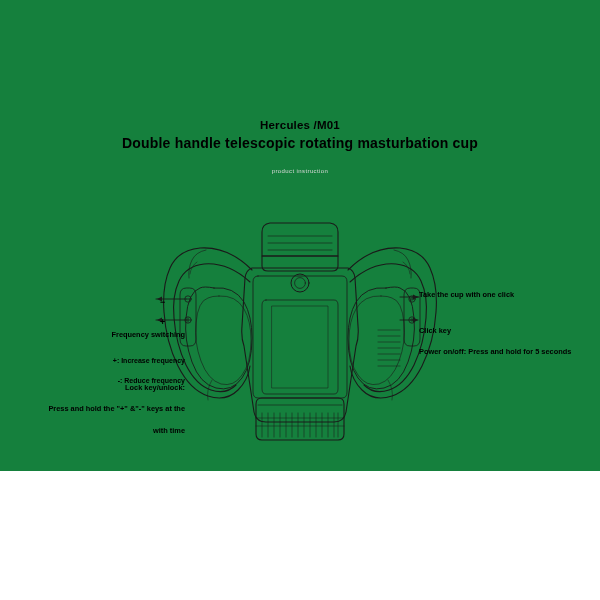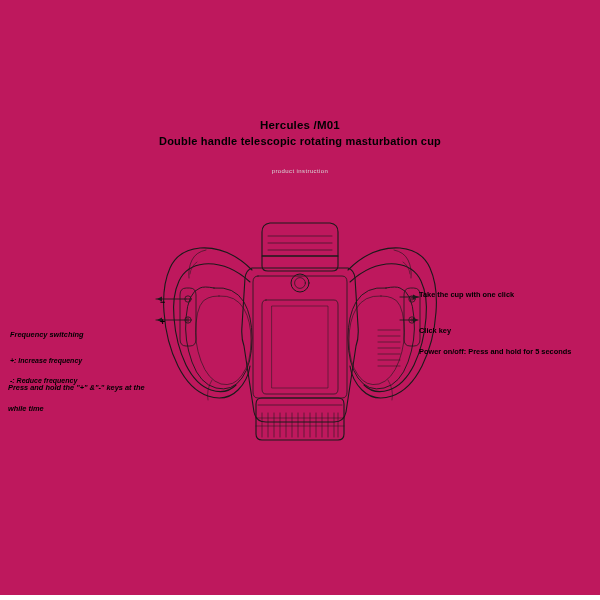--- a/index.html
+++ b/index.html
@@ -10,38 +10,38 @@
   body {
     width: 600px;
     height: 600px;
     overflow: hidden;
     font-family: "Liberation Sans", sans-serif;
     color: #000000;
   }
   #page {
     position: relative;
     width: 600px;
-    height: 595px;
-    background: #be185d;
+    height: 471px;
+    background: #15803d;
   }
   .title-block {
     position: absolute;
     top: 118px;
     left: 0;
     width: 600px;
     text-align: center;
     line-height: 1.35;
   }
   .title-line-1 {
     font-size: 11.5px;
     font-weight: bold;
     letter-spacing: 0.2px;
   }
   .title-line-2 {
-    font-size: 11px;
+    font-size: 14px;
     font-weight: bold;
     letter-spacing: 0.2px;
   }
   .faint-text {
     position: absolute;
     top: 168px;
     left: 0;
     width: 600px;
     text-align: center;
     font-size: 6px;
@@ -59,22 +59,21 @@
     position: absolute;
     font-size: 7.4px;
     font-weight: bold;
     line-height: 1.45;
     white-space: pre-line;
   }
   .callout.right {
     text-align: left;
   }
   .callout.left {
-    text-align: left;
-    font-style: italic;
+    text-align: right;
   }
   #co-take-cup {
     left: 419px;
     top: 290px;
     width: 175px;
   }
   #co-start-key {
     left: 419px;
     top: 315px;
     width: 178px;
@@ -211,17 +210,18 @@
   </div>
 
   <div class="callout left" id="co-freq-switch">Frequency switching</div>
 
   <div class="callout left" id="co-freq-detail">
     <div>+: Increase frequency</div>
     <div>-: Reduce frequency</div>
   </div>
 
   <div class="callout left" id="co-lock">
+    <div>Lock key/unlock:</div>
     <div>Press and hold the "+" &amp;"-" keys at the</div>
-    <div>while time</div>
+    <div>with time</div>
   </div>
 
 </div>
 
 </body></html>

